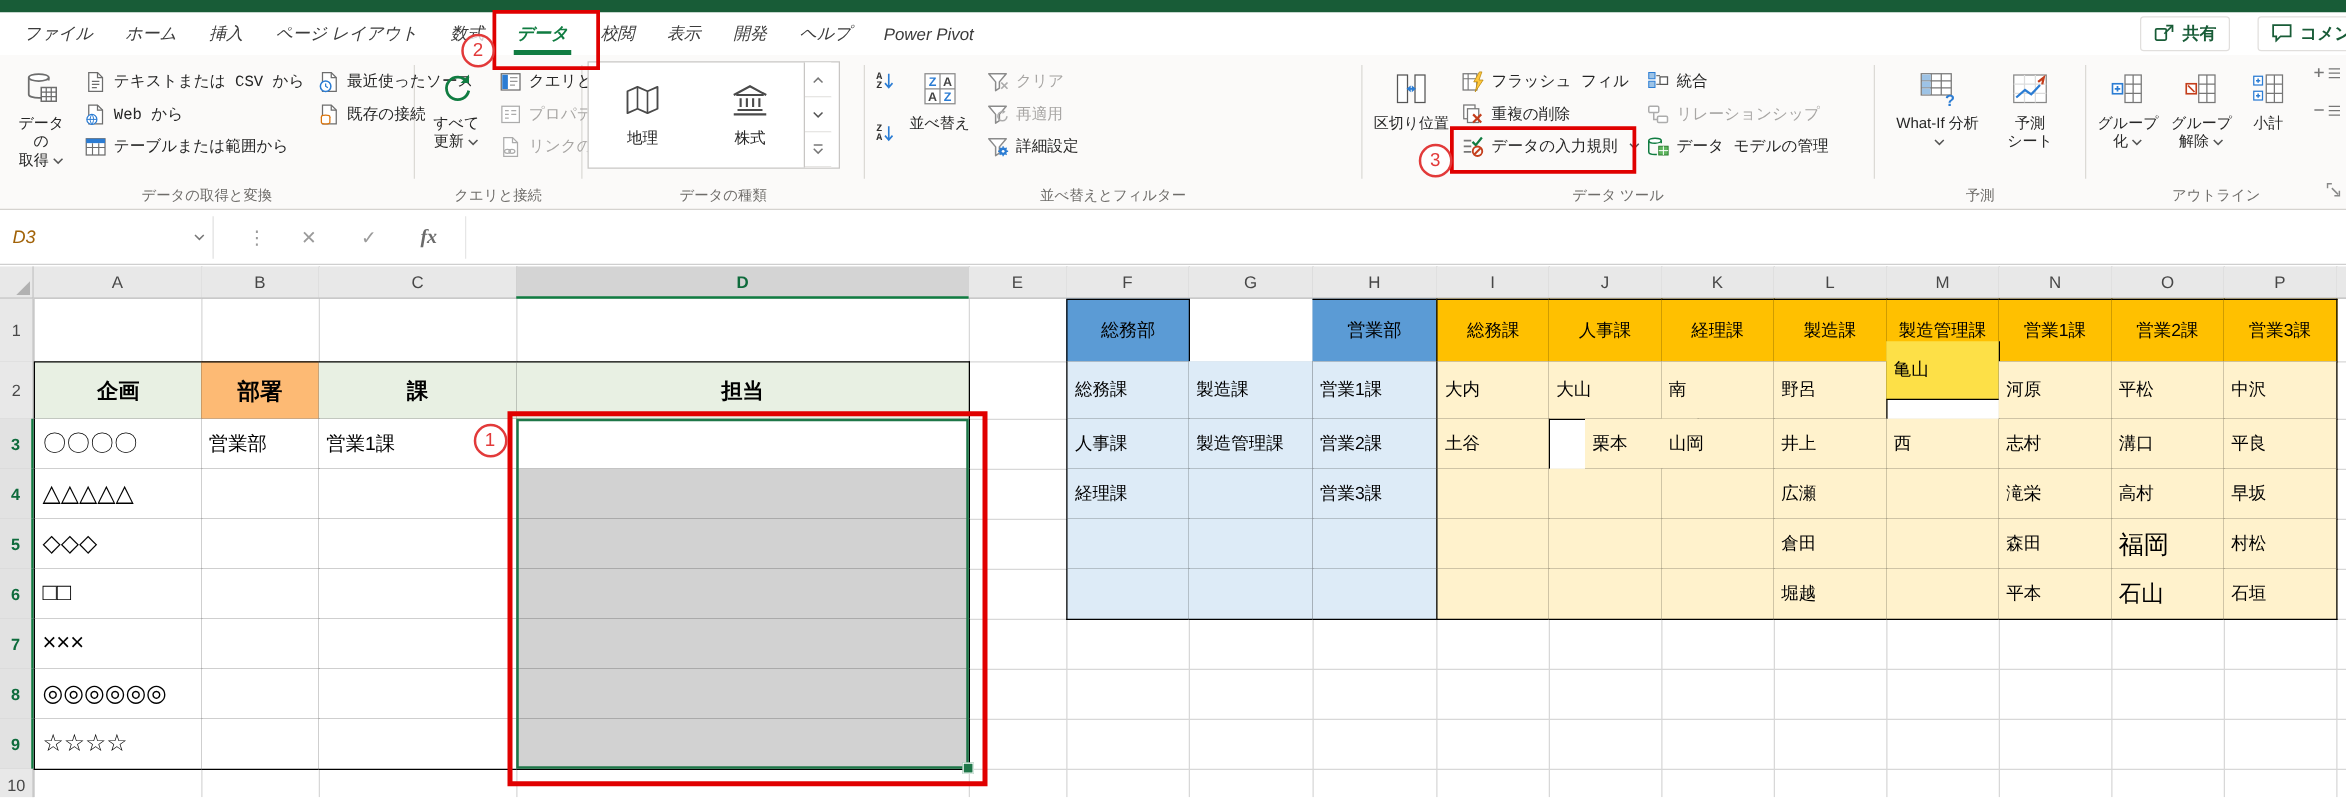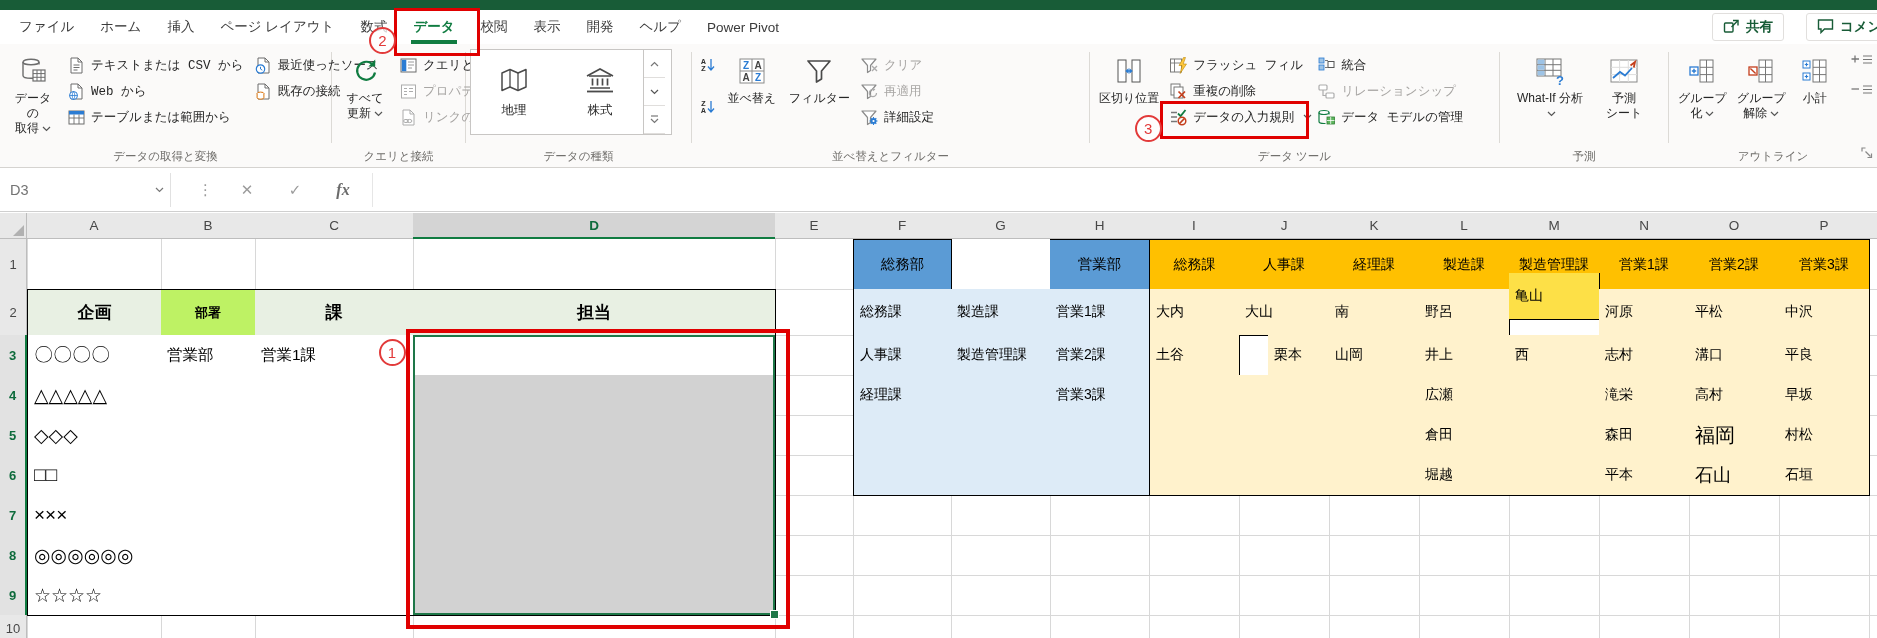--- a/index.html
+++ b/index.html
@@ -1,21 +1,21 @@
 <!DOCTYPE html>
 <html><head>
 <meta charset="utf-8">
 <style>
   html,body{margin:0;padding:0;background:#fff}
   #app{position:relative;width:1877px;height:638px;overflow:hidden;background:#fff;
        font-family:"Liberation Sans","DejaVu Sans",sans-serif;color:#1b1b1b;}
   
   .titlebar{position:absolute;left:0;top:0;width:100%;height:10px;background:#185C37;}
   .menubar{position:absolute;left:0;top:10px;width:100%;height:34px;background:#fff;
-           display:flex;align-items:stretch;padding-left:6px;font-size:13.5px;color:#3b3b3b;box-sizing:border-box;}
+           display:flex;align-items:stretch;padding-left:6px;font-size:13.5px;color:#3b3b3b;box-sizing:border-box;font-style:italic;}
   .mtab{position:relative;padding:0 13px;display:flex;align-items:center;cursor:pointer;white-space:nowrap;}
   .mtab.active{color:#107C41;font-weight:700;}
   .mtab.active .tabline{position:absolute;left:11px;right:11px;bottom:0;height:4px;background:#107C41;}
   .mbtn{position:absolute;top:13px;height:26px;border:1px solid #E1DFDD;border-radius:3px;background:#fff;
         display:flex;align-items:center;gap:6px;padding:0 10px;color:#185C37;font-size:13.5px;font-weight:700;white-space:nowrap;}
   
   #ribbon{position:absolute;left:0;top:44px;width:100%;height:124px;background:#FBFAF9;border-bottom:1px solid #D5D3D0;box-sizing:border-box;}
   .rgroup{position:absolute;top:0;height:100%;}
   .grp-label{position:absolute;bottom:3px;left:0;right:0;text-align:center;font-size:11.5px;color:#6e6c69;white-space:nowrap;}
   .gsep{position:absolute;top:8px;bottom:24px;width:1px;background:#DCDAD6;}
@@ -27,21 +27,21 @@
   .srow{display:flex;align-items:center;gap:5px;height:26px;padding:0 5px;font-size:12.5px;color:#262626;white-space:nowrap;cursor:pointer;}
   .srow.dis{color:#A8A6A4;cursor:default;}
   .chev{display:inline-flex;margin-left:3px;}
   .gallery{display:flex;border:1px solid #C8C6C4;background:#fff;height:84px;margin-top:3px;}
   .gtile{width:86px;display:flex;flex-direction:column;align-items:center;justify-content:center;gap:4px;font-size:12.5px;color:#262626;cursor:pointer;}
   .gscroll{width:21px;border-left:1px solid #C8C6C4;display:flex;flex-direction:column;}
   .gsbtn{flex:1;display:flex;align-items:center;justify-content:center;border-bottom:1px solid #E0DEDC;cursor:pointer;background:#fff;}
   
   #fbar{position:absolute;left:0;top:168px;width:100%;height:44px;background:#fff;border-bottom:1px solid #CFCFCF;box-sizing:border-box;}
   .namebox{position:absolute;left:0;top:5px;width:148px;height:34px;display:flex;align-items:center;
-           padding-left:10px;font-size:14.5px;color:#737373;}
+           padding-left:10px;font-size:14.5px;color:#a16207;font-style:italic;}
   .nbchev{position:absolute;left:148px;top:5px;width:22px;height:34px;display:flex;align-items:center;justify-content:center;border-right:1px solid #E1E1E1;}
   .fdots{position:absolute;left:198px;top:5px;height:34px;display:flex;align-items:center;color:#9a9a9a;font-size:15px;letter-spacing:0;}
   .fbtn{position:absolute;top:7px;width:30px;height:30px;display:flex;align-items:center;justify-content:center;color:#9b9b9b;font-size:15px;}
   .fx{font-family:"Liberation Serif",serif;font-style:italic;font-weight:700;color:#6b6b6b;font-size:16px;}
   .finput{position:absolute;left:372px;top:5px;right:0;height:34px;background:#fff;border-left:1px solid #E6E6E6;}
   
   #sheet{position:absolute;left:0;top:213px;width:1877px;height:425px;background:#fff;overflow:hidden;}
   .ch,.rh{position:absolute;background:#E8E8E8;box-sizing:border-box;border-right:1px solid #BDBDBD;border-bottom:1px solid #BDBDBD;
       display:flex;align-items:center;justify-content:center;font-size:13.5px;color:#474747;}
   .ch.sel{background:#D4D4D4;color:#0E6B3C;border-bottom:2px solid #107C41;font-weight:700;}
@@ -299,28 +299,20 @@
                 <rect x="3" y="3" width="24" height="24" fill="#fff" stroke="#8a8a8a"></rect>
                 <path d="M15 3v24M3 15h24" stroke="#8a8a8a"></path>
                 <text x="9" y="12.5" font-size="10" font-weight="bold" fill="#2B7CD3" text-anchor="middle">Z</text>
                 <text x="21" y="12.5" font-size="10" font-weight="bold" fill="#444" text-anchor="middle">A</text>
                 <text x="9" y="25" font-size="10" font-weight="bold" fill="#444" text-anchor="middle">A</text>
                 <text x="21" y="25" font-size="10" font-weight="bold" fill="#2B7CD3" text-anchor="middle">Z</text>
               </svg>
             </div>
             <div>並べ替え<br></div>
           </div>
-          <div class="bigbtn" style="min-width: 62px;">
-            <div class="bicon">
-              <svg width="30" height="30" viewBox="0 0 30 30">
-                <path d="M4 5h22l-8.5 10v8l-5 3V15z" fill="#fff" stroke="#4a4a4a" stroke-width="1.7" stroke-linejoin="round"></path>
-              </svg>
-            </div>
-            <div>フィルター<br></div>
-          </div>
           <div class="scol">
             <div class="srow dis">
               <div style="display: inline-flex;">
                 <svg width="19" height="19" viewBox="0 0 19 19">
                   <path d="M2 3h14l-5.5 6.5v5l-3 2v-7z" fill="#fff" stroke="#8b8b8b" stroke-width="1.2" stroke-linejoin="round"></path>
                   <path d="M12 10l5 5M17 10l-5 5" stroke="#ACACAC" stroke-width="1.4"></path>
                 </svg>
               </div>
               <div>クリア</div>
             </div>
@@ -604,21 +596,21 @@
       <div class="rh" style="left: 0px; top: 76px; width: 27px; height: 47px;">2</div>
       <div class="rh sel" style="left: 0px; top: 122px; width: 27px; height: 41px;">3</div>
       <div class="rh sel" style="left: 0px; top: 162px; width: 27px; height: 41px;">4</div>
       <div class="rh sel" style="left: 0px; top: 202px; width: 27px; height: 41px;">5</div>
       <div class="rh sel" style="left: 0px; top: 242px; width: 27px; height: 41px;">6</div>
       <div class="rh sel" style="left: 0px; top: 282px; width: 27px; height: 41px;">7</div>
       <div class="rh sel" style="left: 0px; top: 322px; width: 27px; height: 41px;">8</div>
       <div class="rh sel" style="left: 0px; top: 362px; width: 27px; height: 41px;">9</div>
       <div class="rh" style="left: 0px; top: 402px; width: 27px; height: 27px;">10</div>
       <div class="cell" style="left: 27px; top: 76px; width: 135px; height: 47px; background: rgb(232, 240, 227); border-width: 1px; border-style: solid; border-color: rgb(0, 0, 0); justify-content: center; font-weight: 700; font-size: 17px;">企画</div>
-      <div class="cell" style="left: 161px; top: 76px; width: 95px; height: 47px; background: #bef264; border-right: 1px solid rgb(0, 0, 0); border-bottom: 1px solid rgb(0, 0, 0); border-top: 1px solid rgb(0, 0, 0); justify-content: center; font-weight: 700; font-size: 13px;">部署</div>
+      <div class="cell" style="left: 161px; top: 76px; width: 95px; height: 47px; background: #fdba74; border-right: 1px solid rgb(0, 0, 0); border-bottom: 1px solid rgb(0, 0, 0); border-top: 1px solid rgb(0, 0, 0); justify-content: center; font-weight: 700; font-size: 18px;">部署</div>
       <div class="cell" style="left: 255px; top: 76px; width: 159px; height: 47px; background: rgb(232, 240, 227); border-right: 1px solid rgb(0, 0, 0); border-bottom: 1px solid rgb(0, 0, 0); border-top: 1px solid rgb(0, 0, 0); justify-content: center; font-weight: 700; font-size: 17px;">課</div>
       <div class="cell" style="left: 413px; top: 76px; width: 363px; height: 47px; background: rgb(232, 240, 227); border-right: 1px solid rgb(0, 0, 0); border-bottom: 1px solid rgb(0, 0, 0); border-top: 1px solid rgb(0, 0, 0); justify-content: center; font-weight: 700; font-size: 17px;">担当</div>
       <div class="cell" style="left: 27px; top: 122px; width: 135px; height: 41px; background: rgb(255, 255, 255); border-right: 1px solid rgb(0, 0, 0); border-bottom: 1px solid rgb(0, 0, 0); border-left: 1px solid rgb(0, 0, 0); padding-left: 6px; font-size: 19px;">〇〇〇〇</div>
       <div class="cell" style="left: 161px; top: 122px; width: 95px; height: 41px; background: rgb(255, 255, 255); border-right: 1px solid rgb(0, 0, 0); border-bottom: 1px solid rgb(0, 0, 0); padding-left: 6px; font-size: 15.5px;">営業部</div>
       <div class="cell" style="left: 255px; top: 122px; width: 159px; height: 41px; background: rgb(255, 255, 255); border-right: 1px solid rgb(0, 0, 0); border-bottom: 1px solid rgb(0, 0, 0); padding-left: 6px; font-size: 15.5px;">営業1課</div>
       <div class="cell" style="left: 413px; top: 122px; width: 363px; height: 41px; background: rgb(255, 255, 255); border-right: 1px solid rgb(0, 0, 0); border-bottom: 1px solid rgb(0, 0, 0); padding-left: 6px;"></div>
       <div class="cell" style="left: 27px; top: 162px; width: 135px; height: 41px; background: rgb(255, 255, 255); border-right: 1px solid rgb(0, 0, 0); border-bottom: 1px solid rgb(0, 0, 0); border-left: 1px solid rgb(0, 0, 0); padding-left: 6px; font-size: 19px;">△△△△△</div>
       <div class="cell" style="left: 161px; top: 162px; width: 95px; height: 41px; background: rgb(255, 255, 255); border-right: 1px solid rgb(0, 0, 0); border-bottom: 1px solid rgb(0, 0, 0); padding-left: 6px; font-size: 15.5px;"></div>
       <div class="cell" style="left: 255px; top: 162px; width: 159px; height: 41px; background: rgb(255, 255, 255); border-right: 1px solid rgb(0, 0, 0); border-bottom: 1px solid rgb(0, 0, 0); padding-left: 6px; font-size: 15.5px;"></div>
       <div class="cell" style="left: 413px; top: 162px; width: 363px; height: 41px; background: rgb(210, 210, 210); border-right: 1px solid rgb(0, 0, 0); border-bottom: 1px solid rgb(0, 0, 0); padding-left: 6px;"></div>

